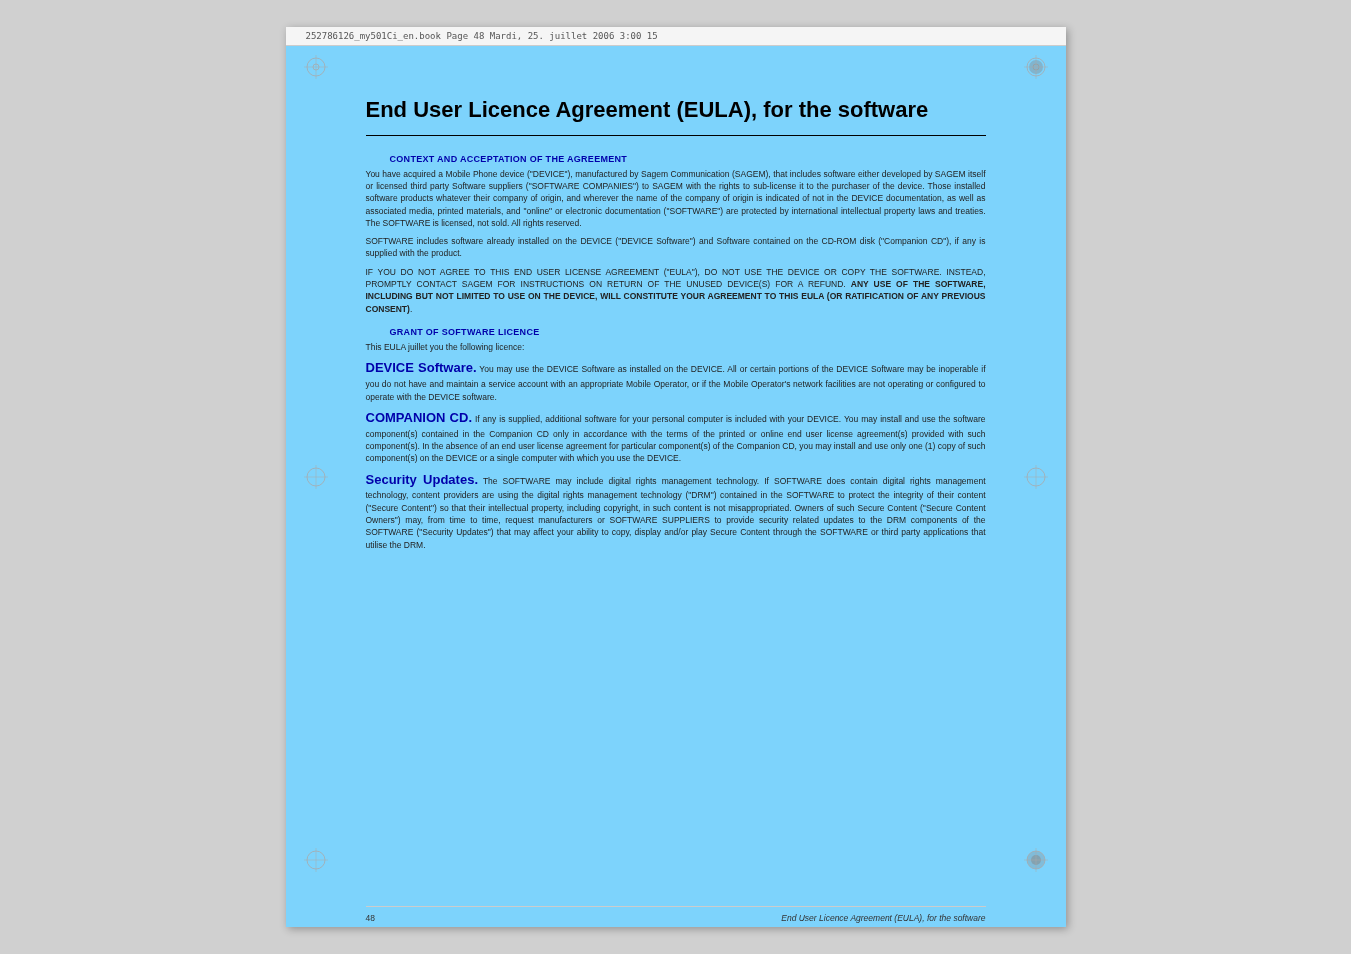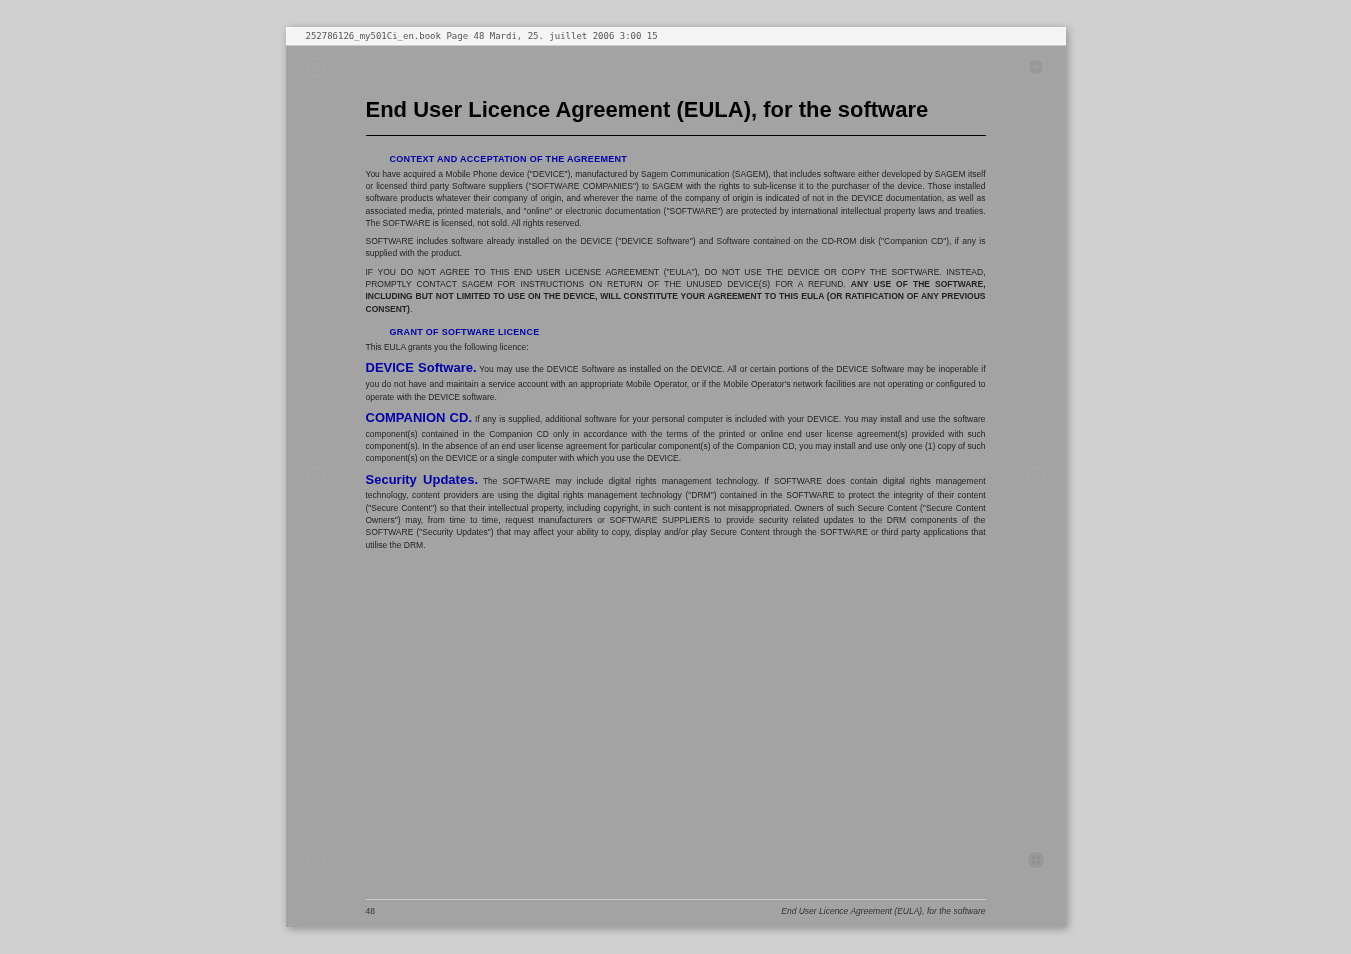--- a/index.html
+++ b/index.html
@@ -9,21 +9,21 @@
       display: flex;
       justify-content: center;
       align-items: center;
       min-height: 100vh;
       font-family: Arial, Helvetica, sans-serif;
     }
 
     .page-container {
       width: 780px;
       min-height: 900px;
-      background: #a3a3a3;
+      background: #7dd3fc;
       position: relative;
       padding: 0;
       box-shadow: 2px 2px 8px rgba(0,0,0,0.3);
     }
 
     .page-header-strip {
       width: 100%;
       background: #f5f5f5;
       border-bottom: 1px solid #ccc;
       padding: 4px 20px;
@@ -75,21 +75,21 @@
 
     .sub-section-heading {
       font-size: 13px;
       font-weight: bold;
       color: #00a;
       display: inline;
     }
 
     .page-footer {
       position: absolute;
-      bottom: 11px;
+      bottom: 4px;
       left: 80px;
       right: 80px;
       display: flex;
       justify-content: space-between;
       align-items: center;
       border-top: 1px solid #ccc;
       padding-top: 6px;
     }
 
     .footer-page-num {
@@ -187,21 +187,21 @@
       <div class="section-heading">CONTEXT AND ACCEPTATION OF THE AGREEMENT</div>
       <p class="body-text">You have acquired a Mobile Phone device ("DEVICE"), manufactured by Sagem Communication (SAGEM), that includes software either developed by SAGEM itself or licensed third party Software suppliers ("SOFTWARE COMPANIES") to SAGEM with the rights to sub-license it to the purchaser of the device. Those installed software products whatever their company of origin, and wherever the name of the company of origin is indicated of not in the DEVICE documentation, as well as associated media, printed materials, and "online" or electronic documentation ("SOFTWARE") are protected by international intellectual property laws and treaties. The SOFTWARE is licensed, not sold.  All rights reserved.</p>
       <p class="body-text">SOFTWARE includes software already installed on the DEVICE ("DEVICE Software") and Software contained on the CD-ROM disk ("Companion CD"), if any is supplied with the product.</p>
       <p class="body-text">
         IF YOU DO NOT AGREE TO THIS END USER LICENSE AGREEMENT ("EULA"), DO NOT USE THE DEVICE OR COPY THE SOFTWARE. INSTEAD, PROMPTLY CONTACT SAGEM FOR INSTRUCTIONS ON RETURN OF THE UNUSED DEVICE(S) FOR A REFUND. <strong>ANY USE OF THE SOFTWARE, INCLUDING BUT NOT LIMITED TO USE ON THE DEVICE, WILL CONSTITUTE YOUR AGREEMENT TO THIS EULA (OR RATIFICATION OF ANY PREVIOUS CONSENT)</strong>.
       </p>
     </div>
 
     <div>
       <div class="section-heading">GRANT OF SOFTWARE LICENCE</div>
-      <p class="body-text">This EULA grants you the following licence:</p>
+      <p class="body-text">This EULA juillet you the following licence:</p>
 
       <p class="body-text">
         <span class="sub-section-heading">DEVICE Software.</span><span> You may use the DEVICE Software as installed on the DEVICE.  All or certain portions of the DEVICE Software may be inoperable if you do not have and maintain a service account with an appropriate Mobile Operator, or if the Mobile Operator's network facilities are not operating or configured to operate with the DEVICE software.</span>
       </p>
 
       <p class="body-text">
         <span class="sub-section-heading">COMPANION CD.</span><span> If any is supplied, additional software for your personal computer is included with your DEVICE. You may install and use the software component(s) contained in the Companion CD only in accordance with the terms of the printed or online end user license agreement(s) provided with such component(s). In the absence of an end user license agreement for particular component(s) of the Companion CD, you may install and use only one (1) copy of such component(s) on the DEVICE or a single computer with which you use the DEVICE.</span>
       </p>
 
       <p class="body-text">

